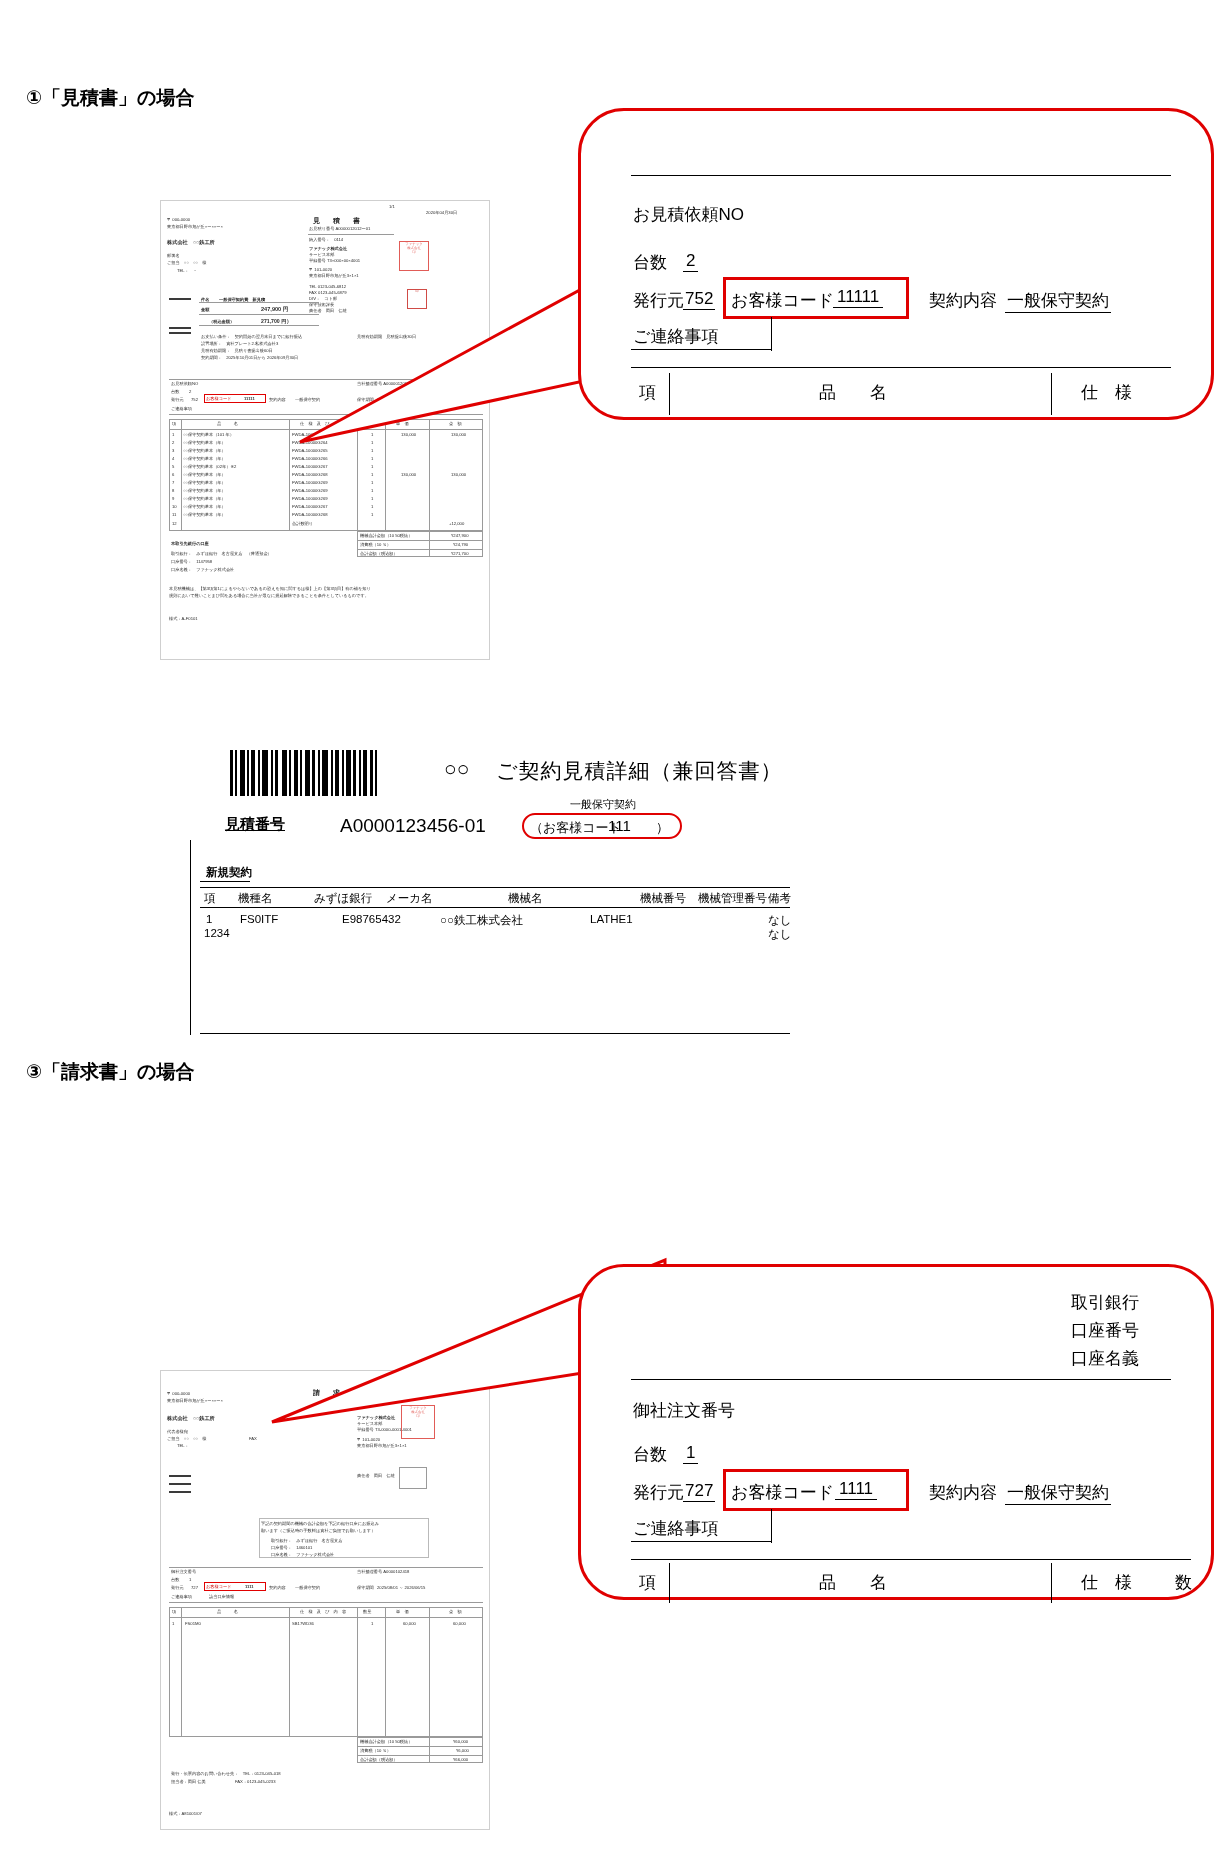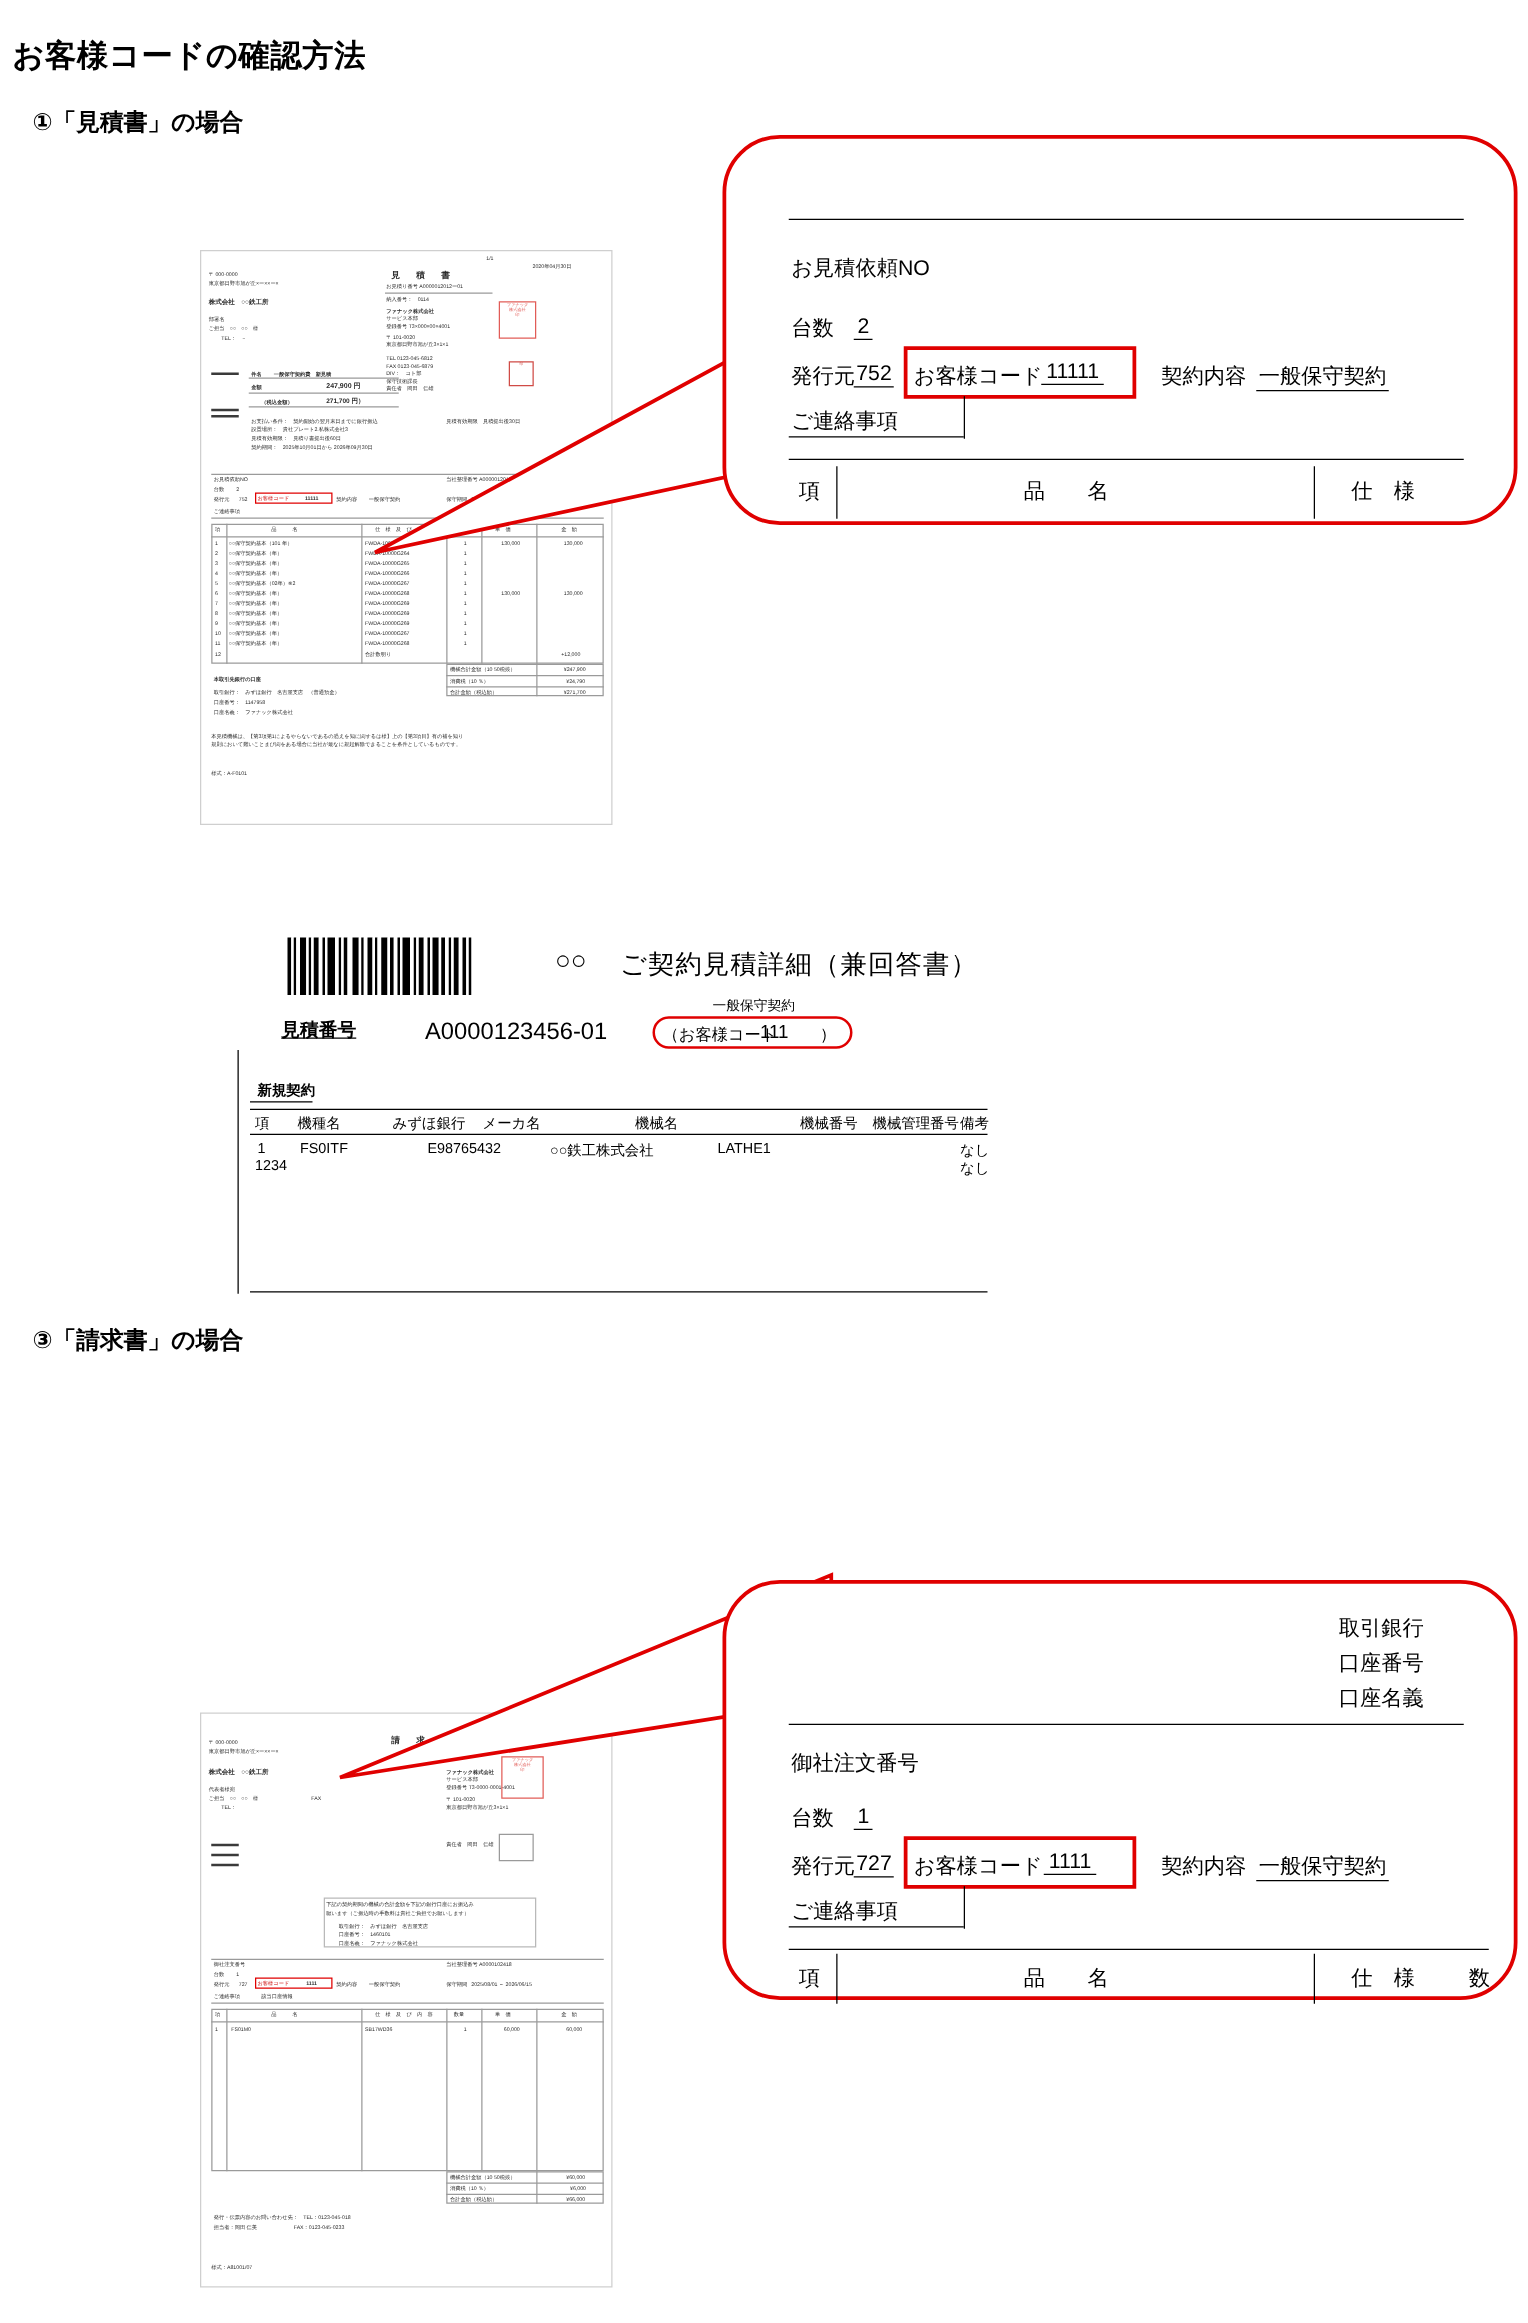--- a/index.html
+++ b/index.html
@@ -85,21 +85,20 @@
     position:absolute;border:2.4px solid #e00000;border-radius:14px;box-sizing:border-box;
   }
   .s2-line{position:absolute;border-top:1.2px solid #000;height:0;}
   .s2-vline{position:absolute;border-left:1.2px solid #000;width:0;}
 </style>
 </head>
 <body>
 
 <div class="page">
 
-  <div class="doc-title">お客様コードの確認方法</div>
 
   <div class="section-head" id="sec1-head">①「見積書」の場合</div>
 
   <div class="thumb" style="left:160px;top:200px;width:330px;height:460px;">
     <span class="t" style="left:228px;top:3px;">1/1</span>
     <span class="t" style="left:265px;top:9px;">2020年04月30日</span>
 
     <span class="t" style="left:6px;top:16px;">〒 000-0000</span>
     <span class="t" style="left:6px;top:23px;">東京都日野市旭が丘×ー××ー×</span>
     <span class="t med bold" style="left:6px;top:38px;">株式会社　○○鉄工所</span>
@@ -381,21 +380,21 @@
     <span class="s2-tbl-txt" style="left:318px;top:146px;">機械名</span>
     <span class="s2-tbl-txt" style="left:450px;top:146px;">機械番号</span>
     <span class="s2-tbl-txt" style="left:508px;top:146px;">機械管理番号</span>
     <span class="s2-tbl-txt" style="left:578px;top:146px;">備考</span>
     <div class="s2-line" style="left:10px;top:162px;width:590px;"></div>
 
     <span class="s2-tbl-txt" style="left:16px;top:168px;">1</span>
     <span class="s2-tbl-txt" style="left:50px;top:168px;">FS0ITF</span>
     <span class="s2-tbl-txt" style="left:152px;top:168px;">E98765432</span>
     <span class="s2-tbl-txt" style="left:250px;top:168px;">○○鉄工株式会社</span>
-    <span class="s2-tbl-txt" style="left:384px;top:168px;">LATHE1</span>
+    <span class="s2-tbl-txt" style="left:400px;top:168px;">LATHE1</span>
     <span class="s2-tbl-txt" style="left:578px;top:168px;">なし</span>
 
     <span class="s2-tbl-txt" style="left:14px;top:182px;">1234</span>
     <span class="s2-tbl-txt" style="left:578px;top:182px;">なし</span>
 
     <div class="s2-line" style="left:10px;top:288px;width:590px;"></div>
   </div>
 
   <div class="section-head" id="sec3-head">③「請求書」の場合</div>
 

